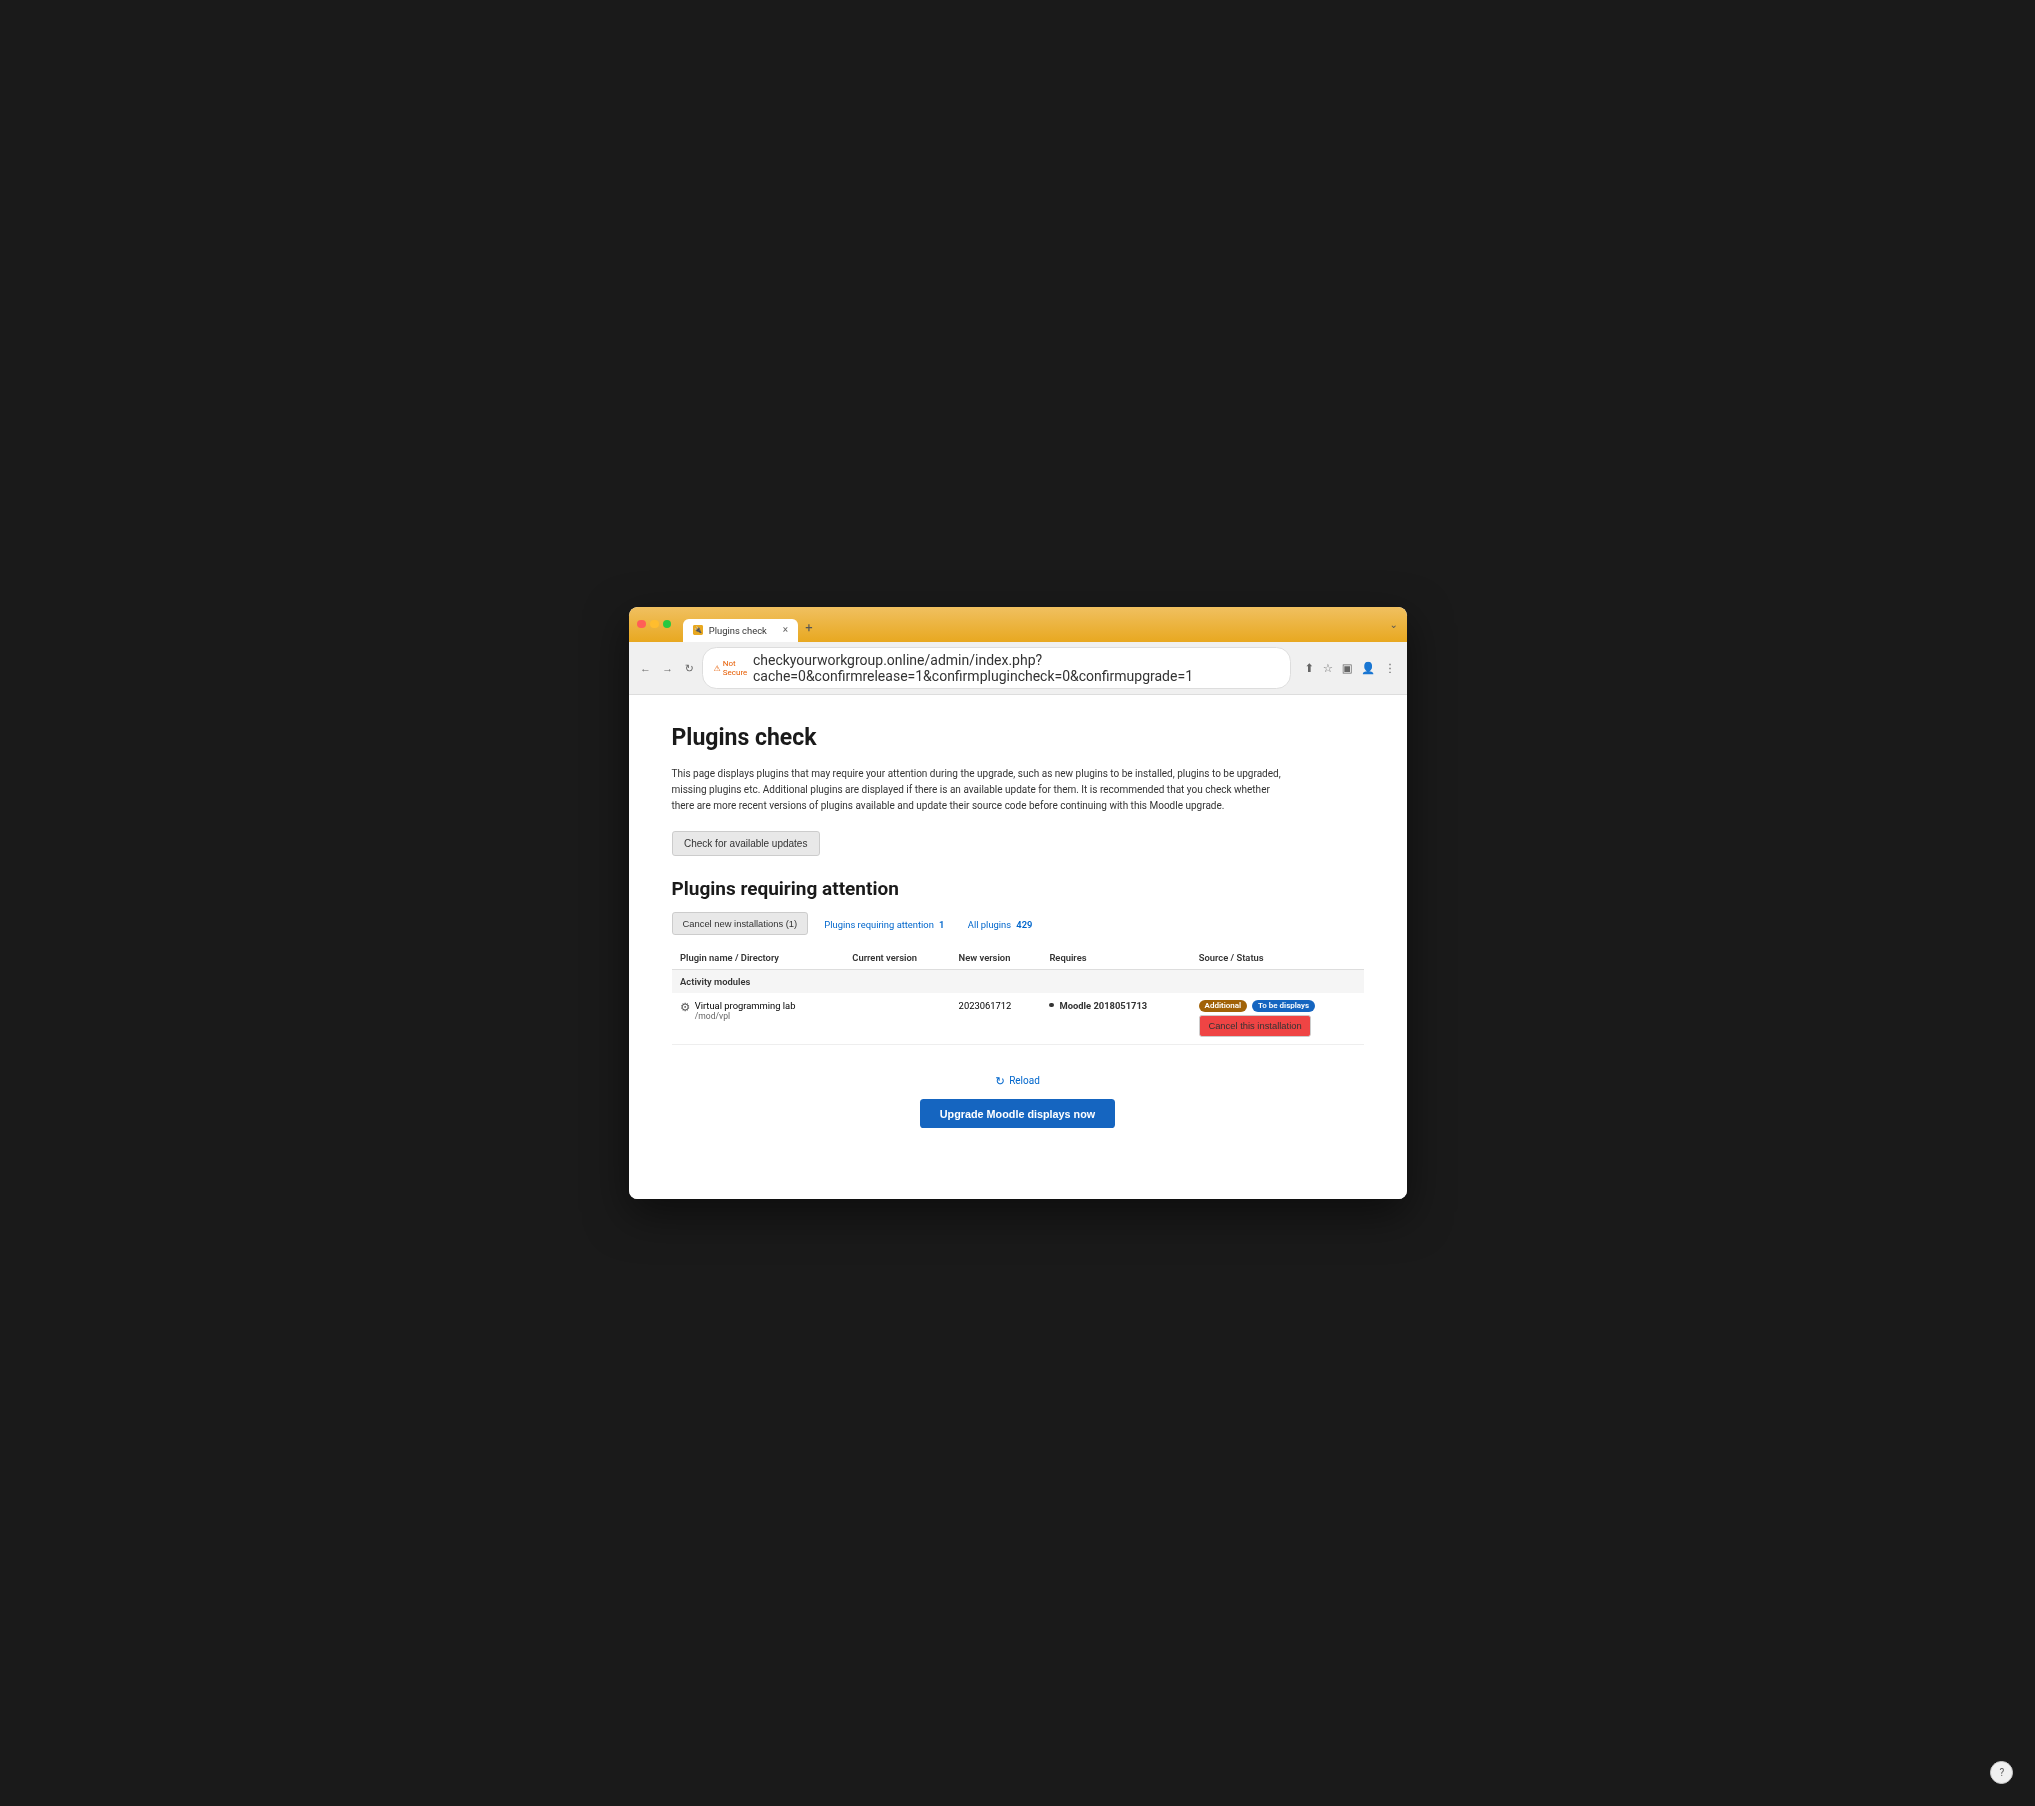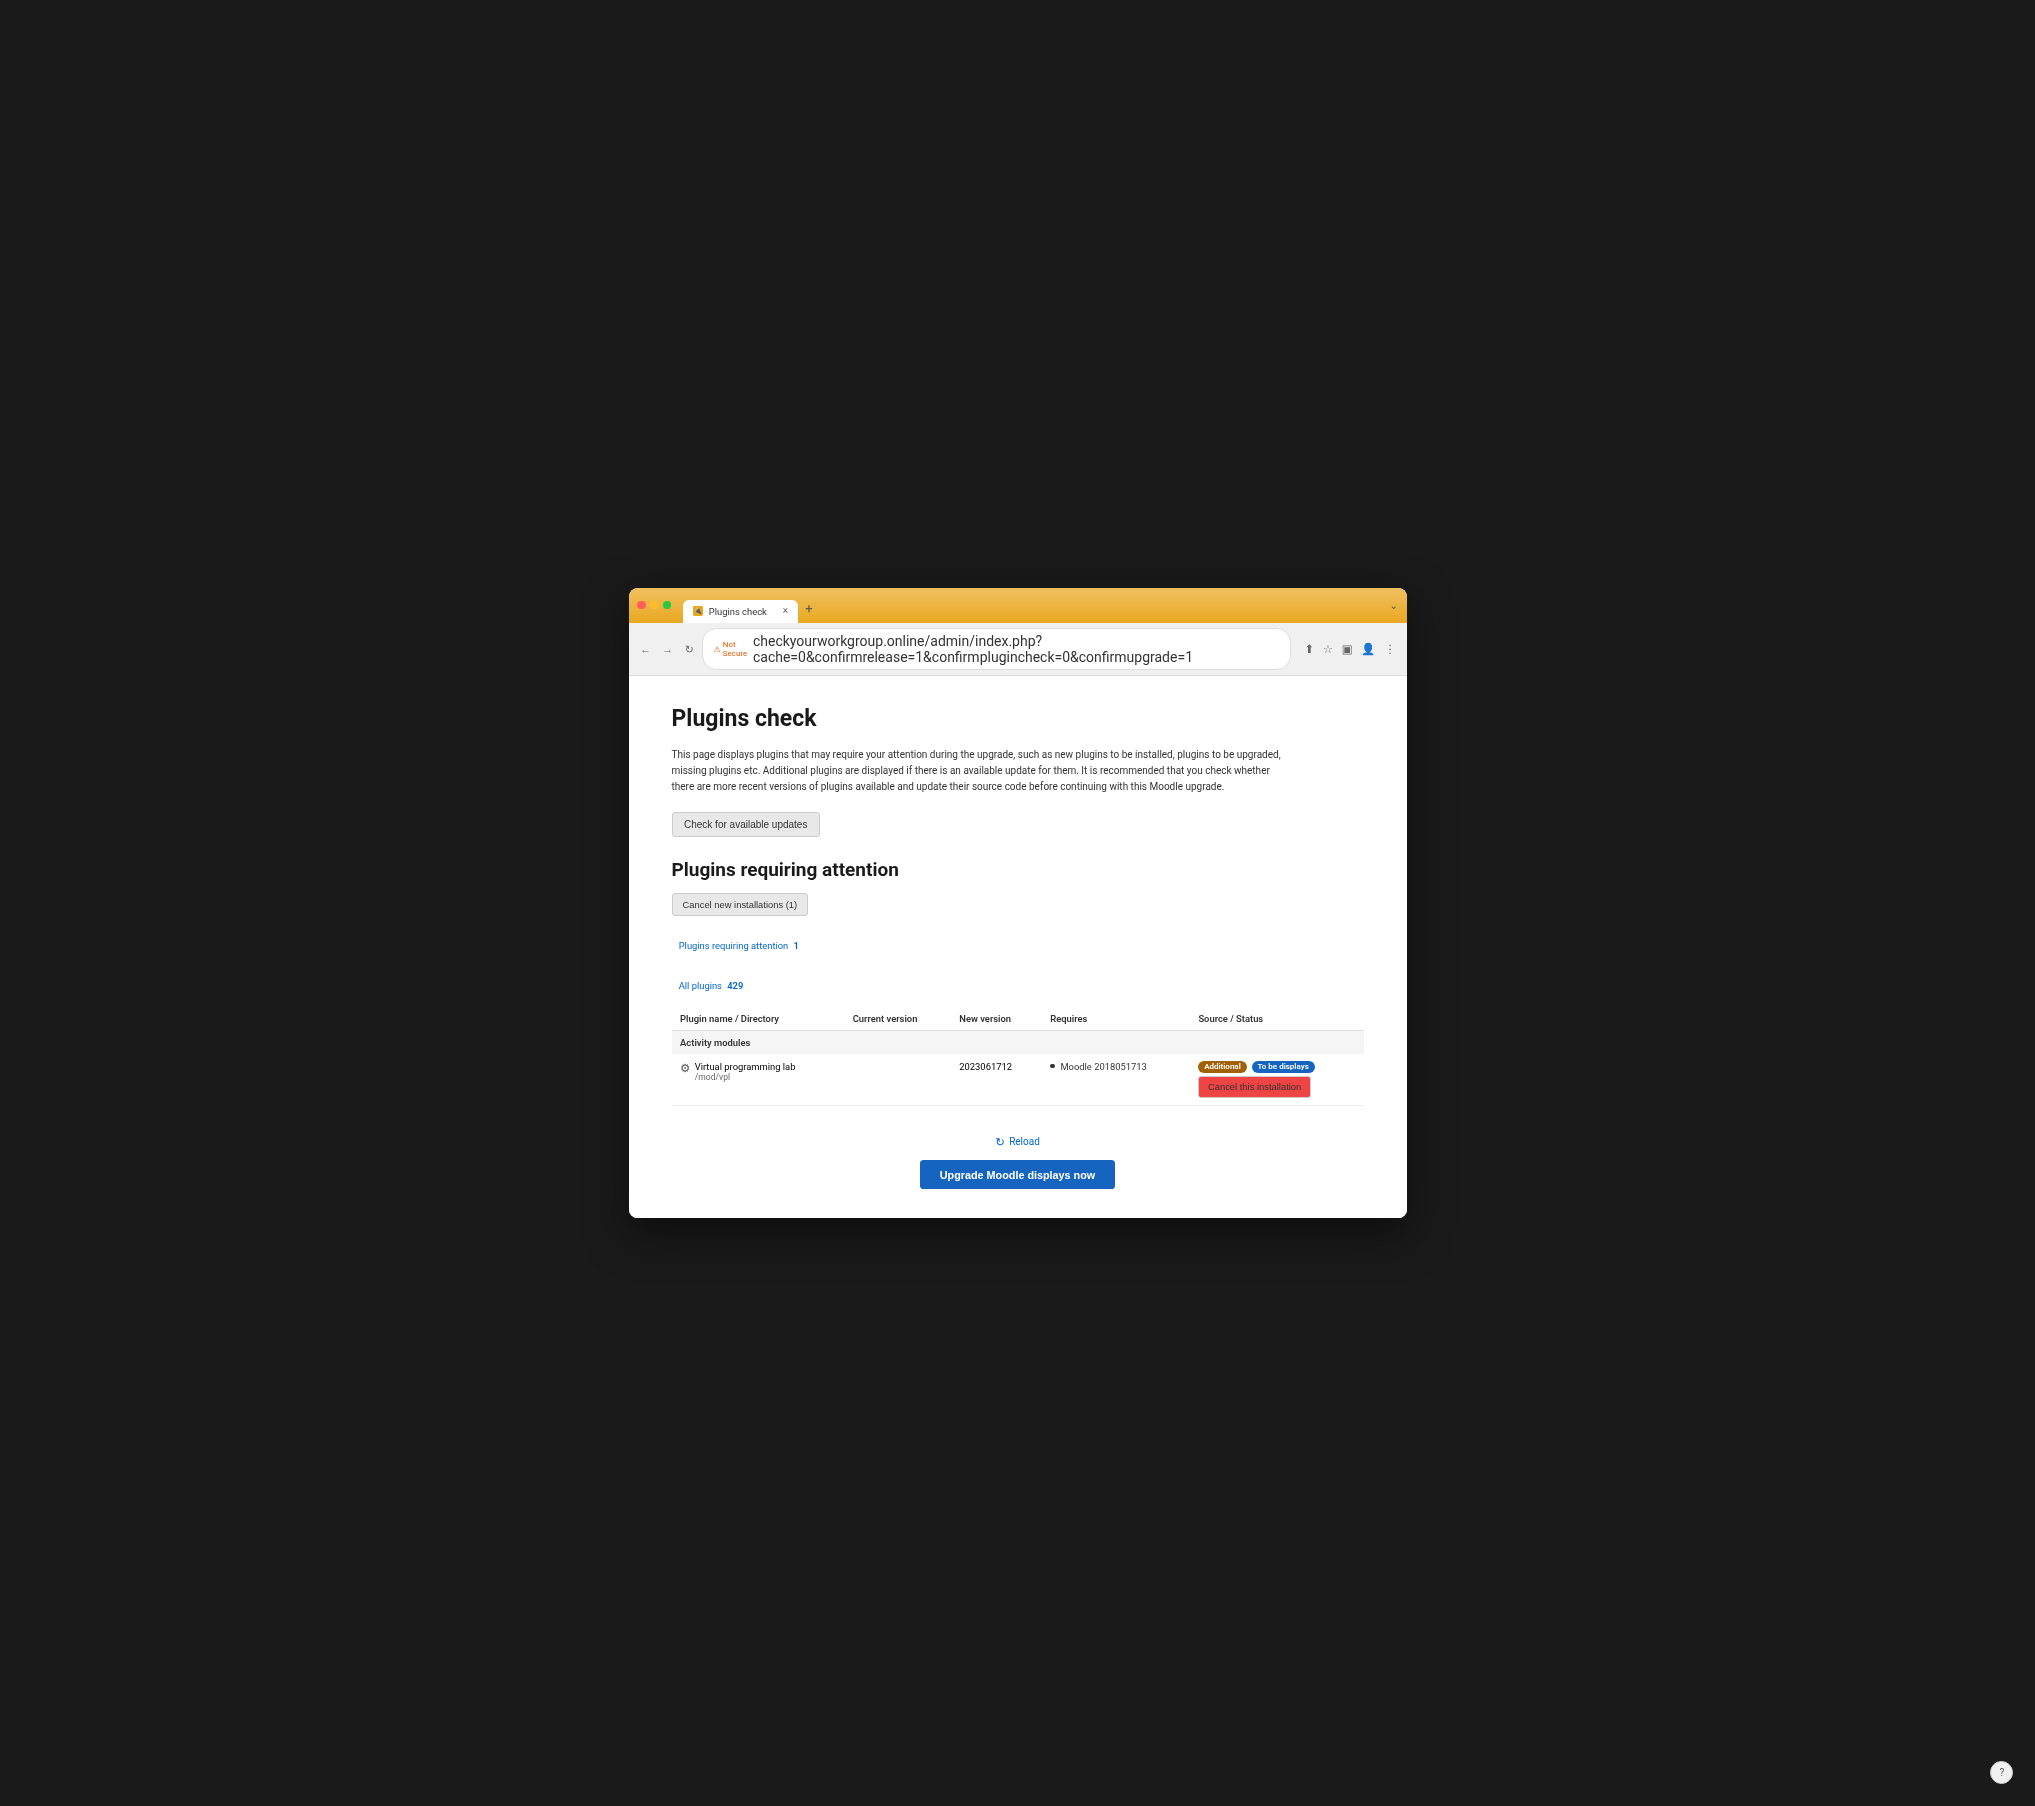--- a/index.html
+++ b/index.html
@@ -188,24 +188,23 @@
 
     h2.section-title {
       font-size: 19px;
       font-weight: 700;
       color: #1a1a1a;
       margin-bottom: 11.5px;
     }
 
     .tab-bar {
       display: flex;
-      align-items: flex-start;
-      gap: 19px;
+      align-items: flex-end;
+      gap: 9px;
       margin-bottom: 11.5px;
-      flex-direction: column;
     }
 
     .tab-btn-active {
       background: #e8e8e8;
       border: 0.7px solid #ccc;
       border-radius: 2.9px;
       padding: 5px 10px;
       font-size: 9.4px;
       color: #333;
       cursor: pointer;
@@ -272,20 +271,21 @@
     .plugin-dir {
       color: #666;
       font-size: 8.6px;
     }
 
     .requires-item {
       display: flex;
       align-items: center;
       gap: 2.9px;
       color: #333;
+      font-weight: bold;
     }
 
     .requires-dot {
       width: 4.3px;
       height: 4.3px;
       border-radius: 50%;
       background: #333;
       display: inline-block;
       margin-right: 2.9px;
     }

